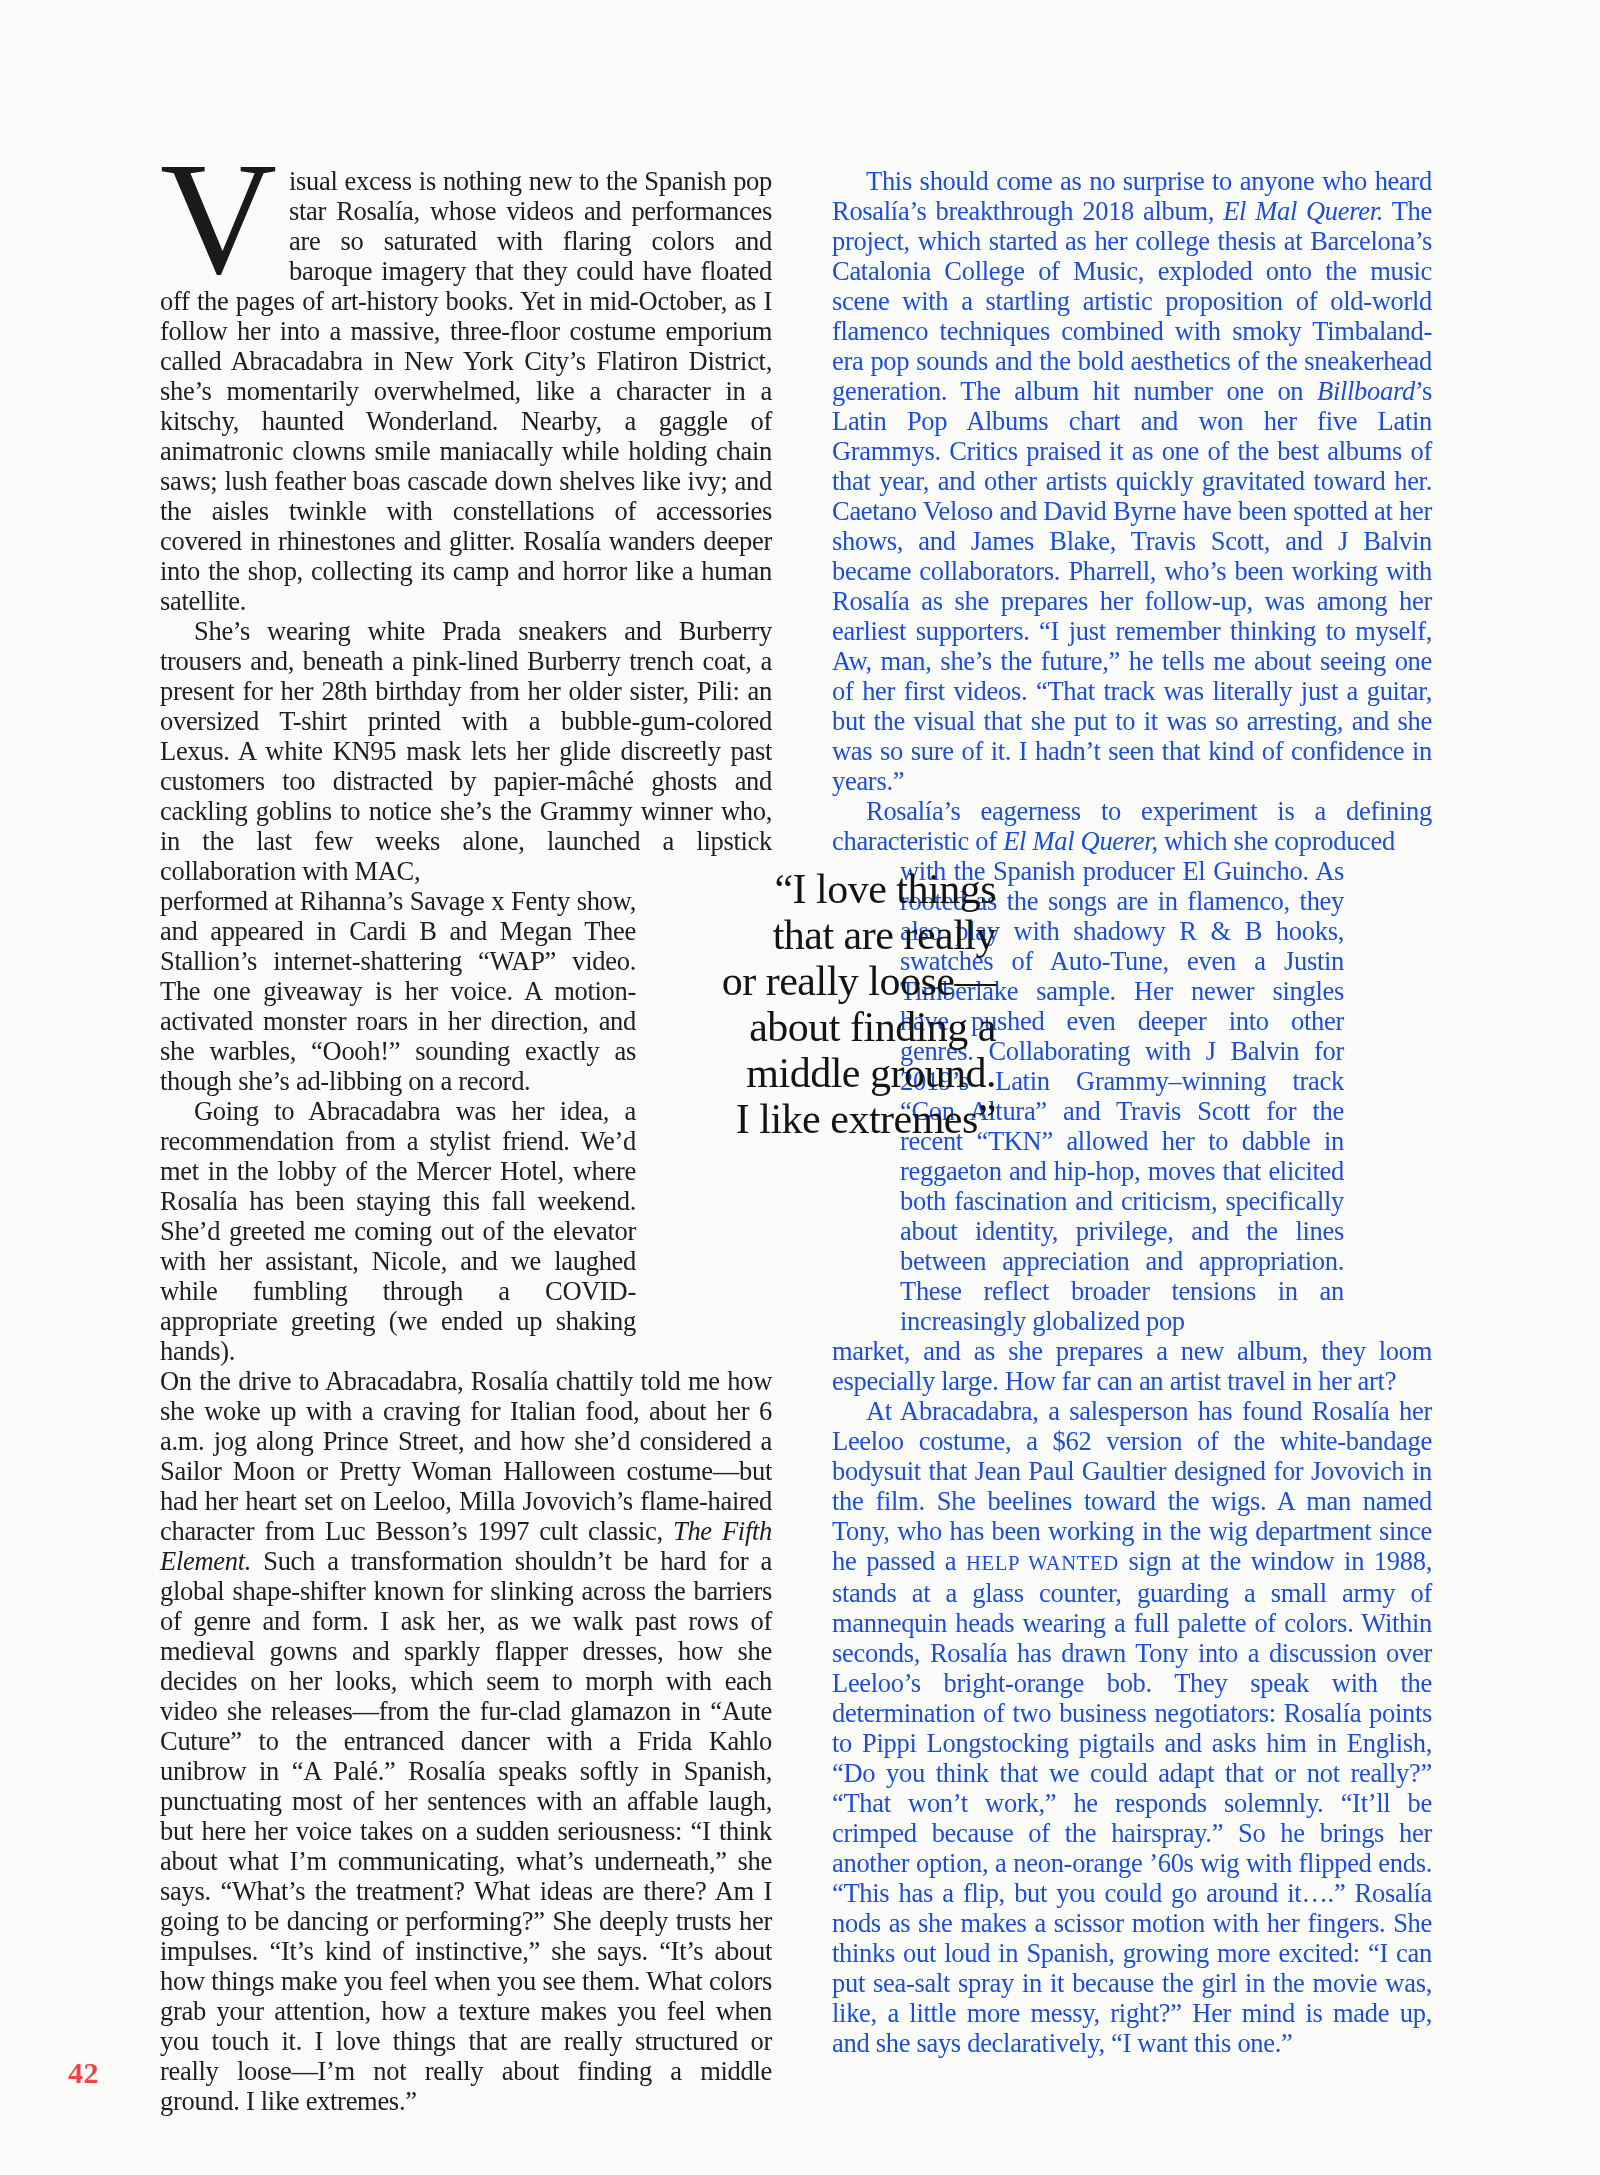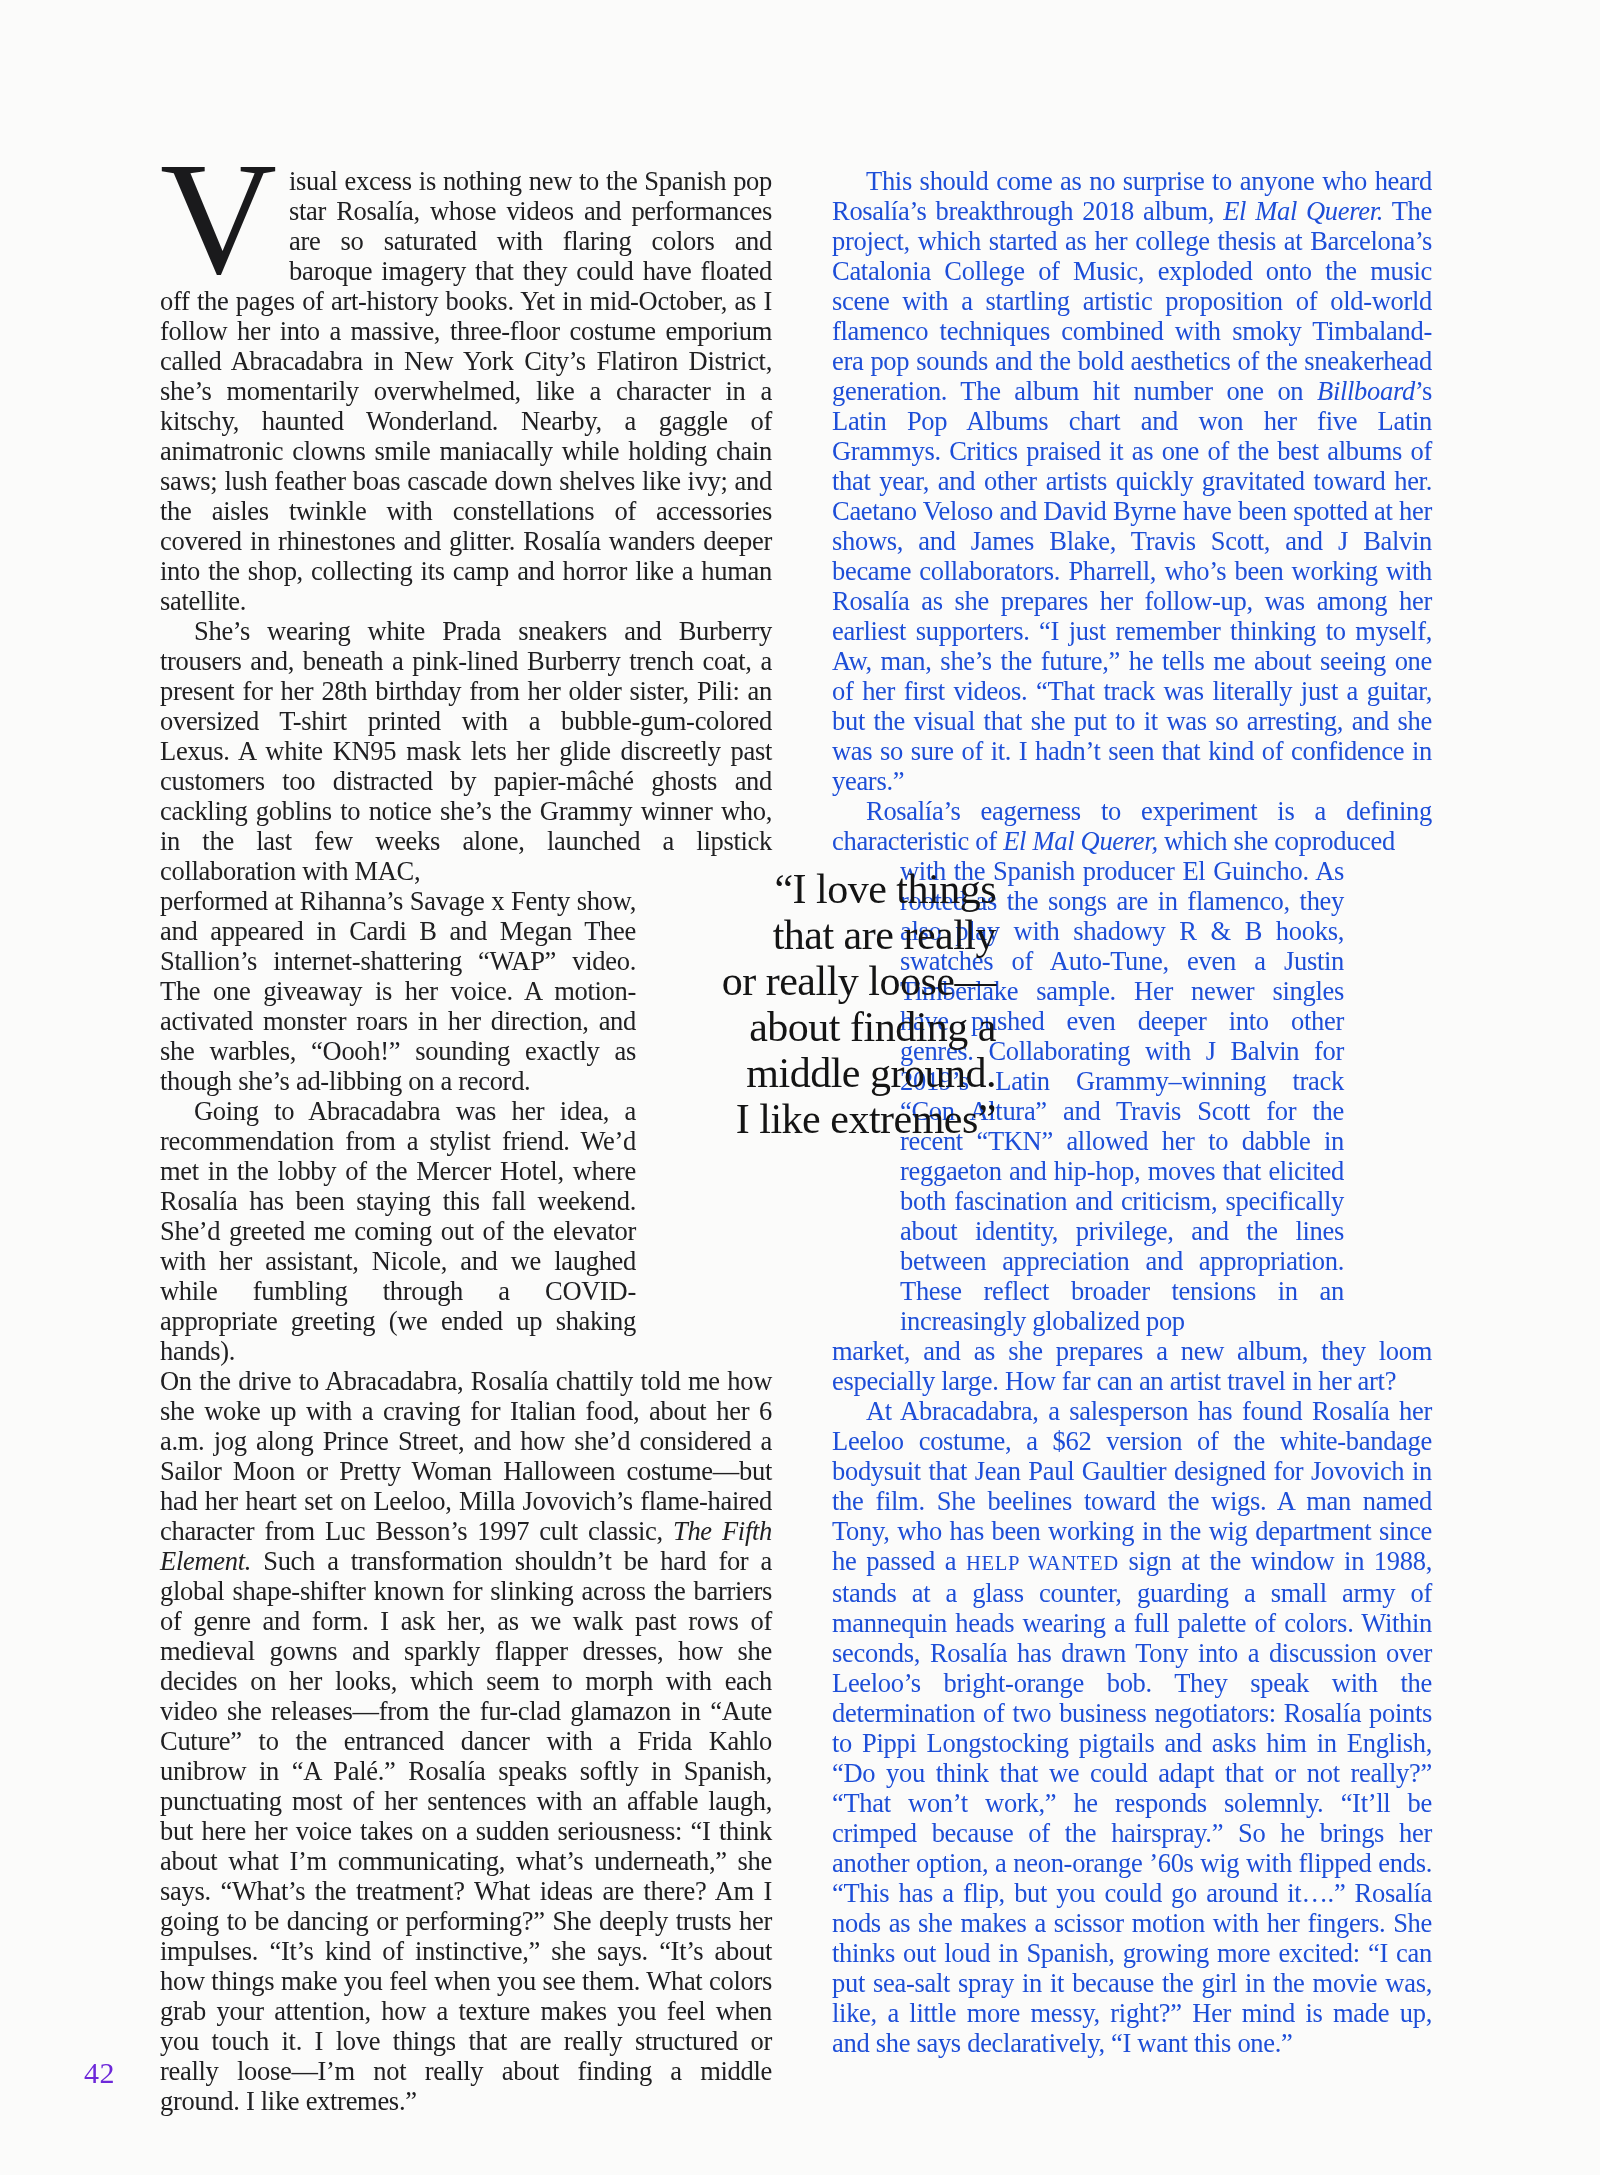--- a/index.html
+++ b/index.html
@@ -62,26 +62,27 @@
     line-height: 46px;
     letter-spacing: -0.5px;
     color: #141414;
     font-family: "Liberation Serif", "DejaVu Serif", serif;
     text-align: right;
   }
   .pull-quote .quote-line { white-space: nowrap; }
 
   .page-number {
     position: absolute;
-    left: 84px;
+    left: 68px;
     top: 2056px;
     font-size: 30px;
     line-height: 34px;
-    color: #6d28d9;
+    color: #ef4444;
     letter-spacing: 0.5px;
+    font-weight: bold;
   }
 </style>
 </head>
 <body>
 
 <div class="page" style="background: rgb(251, 251, 250);">
 
   <section class="col col-left" style="color: rgb(32, 32, 34);">
     <div class="seg">
         <p class=""><span class="dropcap">V</span><span>isual excess is nothing new to the Spanish pop star Rosalía, whose videos and performances are so saturated with flaring colors and baroque imagery that they could have floated off the pages of art-history books. Yet in mid-October, as I follow her into a massive, three-floor costume emporium called Abracadabra in New York City’s Flatiron District, she’s momentarily overwhelmed, like a character in a kitschy, haunted Wonderland. Nearby, a gaggle of animatronic clowns smile maniacally while holding chain saws; lush feather boas cascade down shelves like ivy; and the aisles twinkle with constellations of accessories covered in rhinestones and glitter. Rosalía wanders deeper into the shop, collecting its camp and horror like a human satellite.</span></p>

